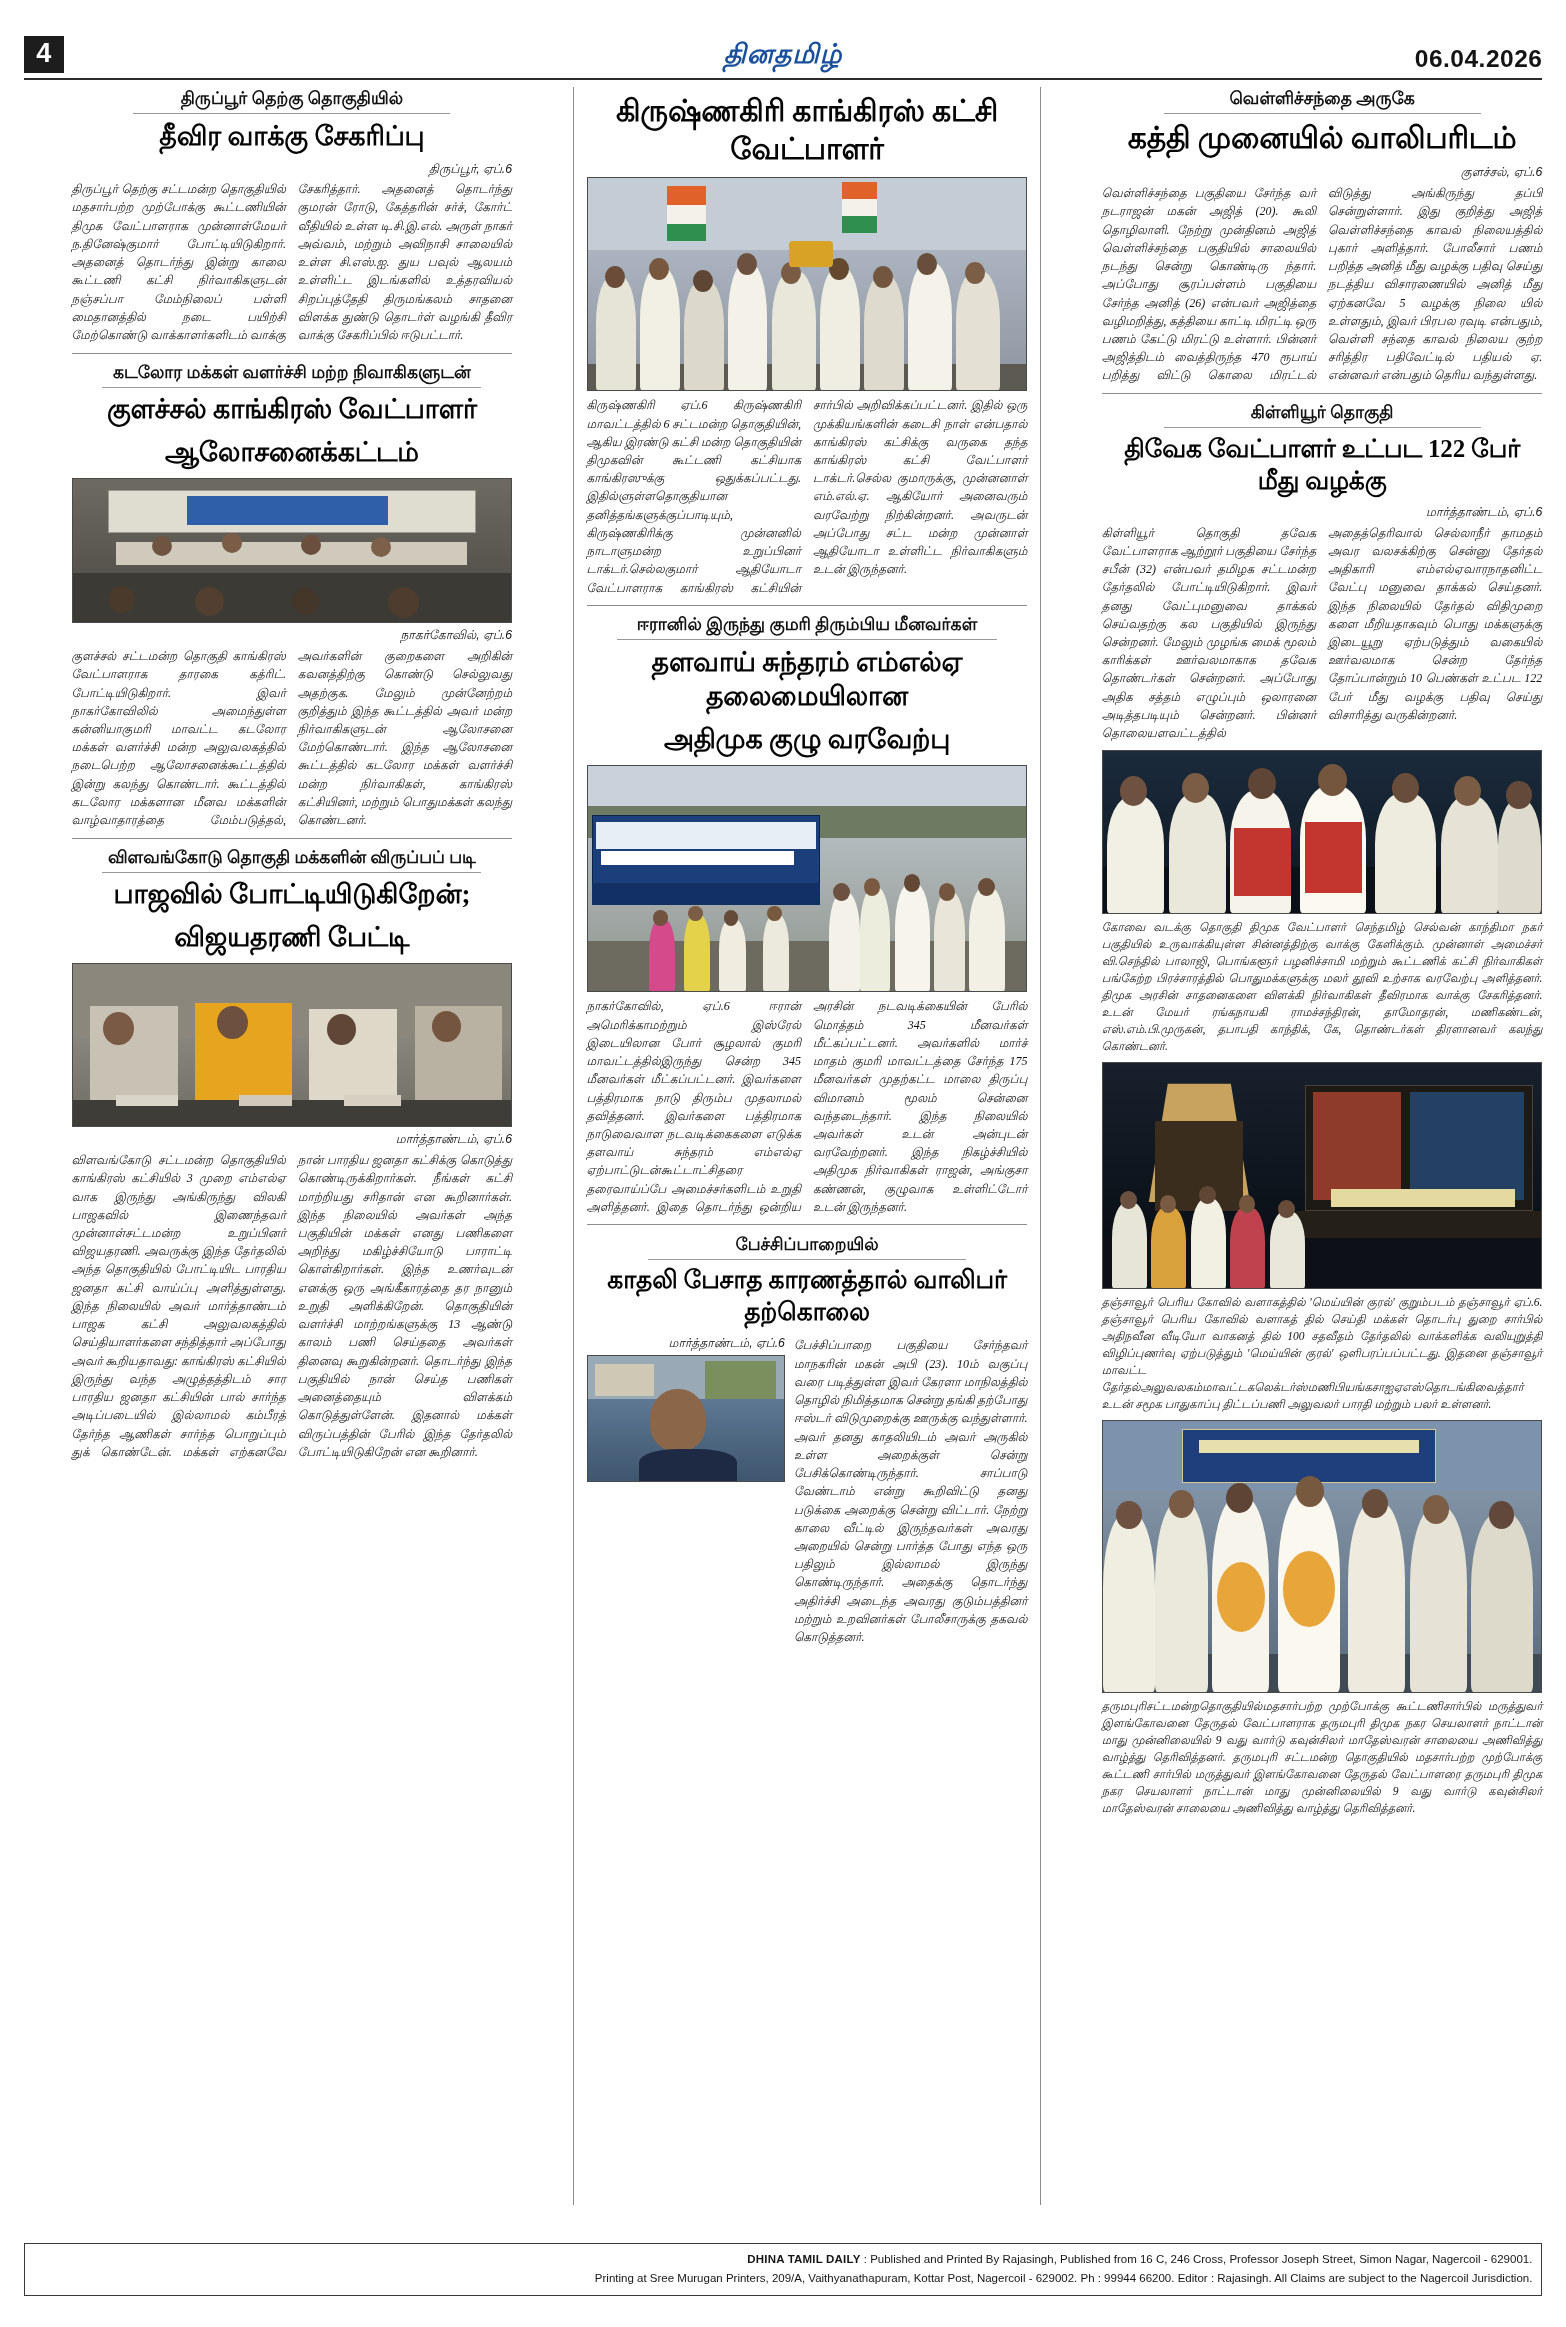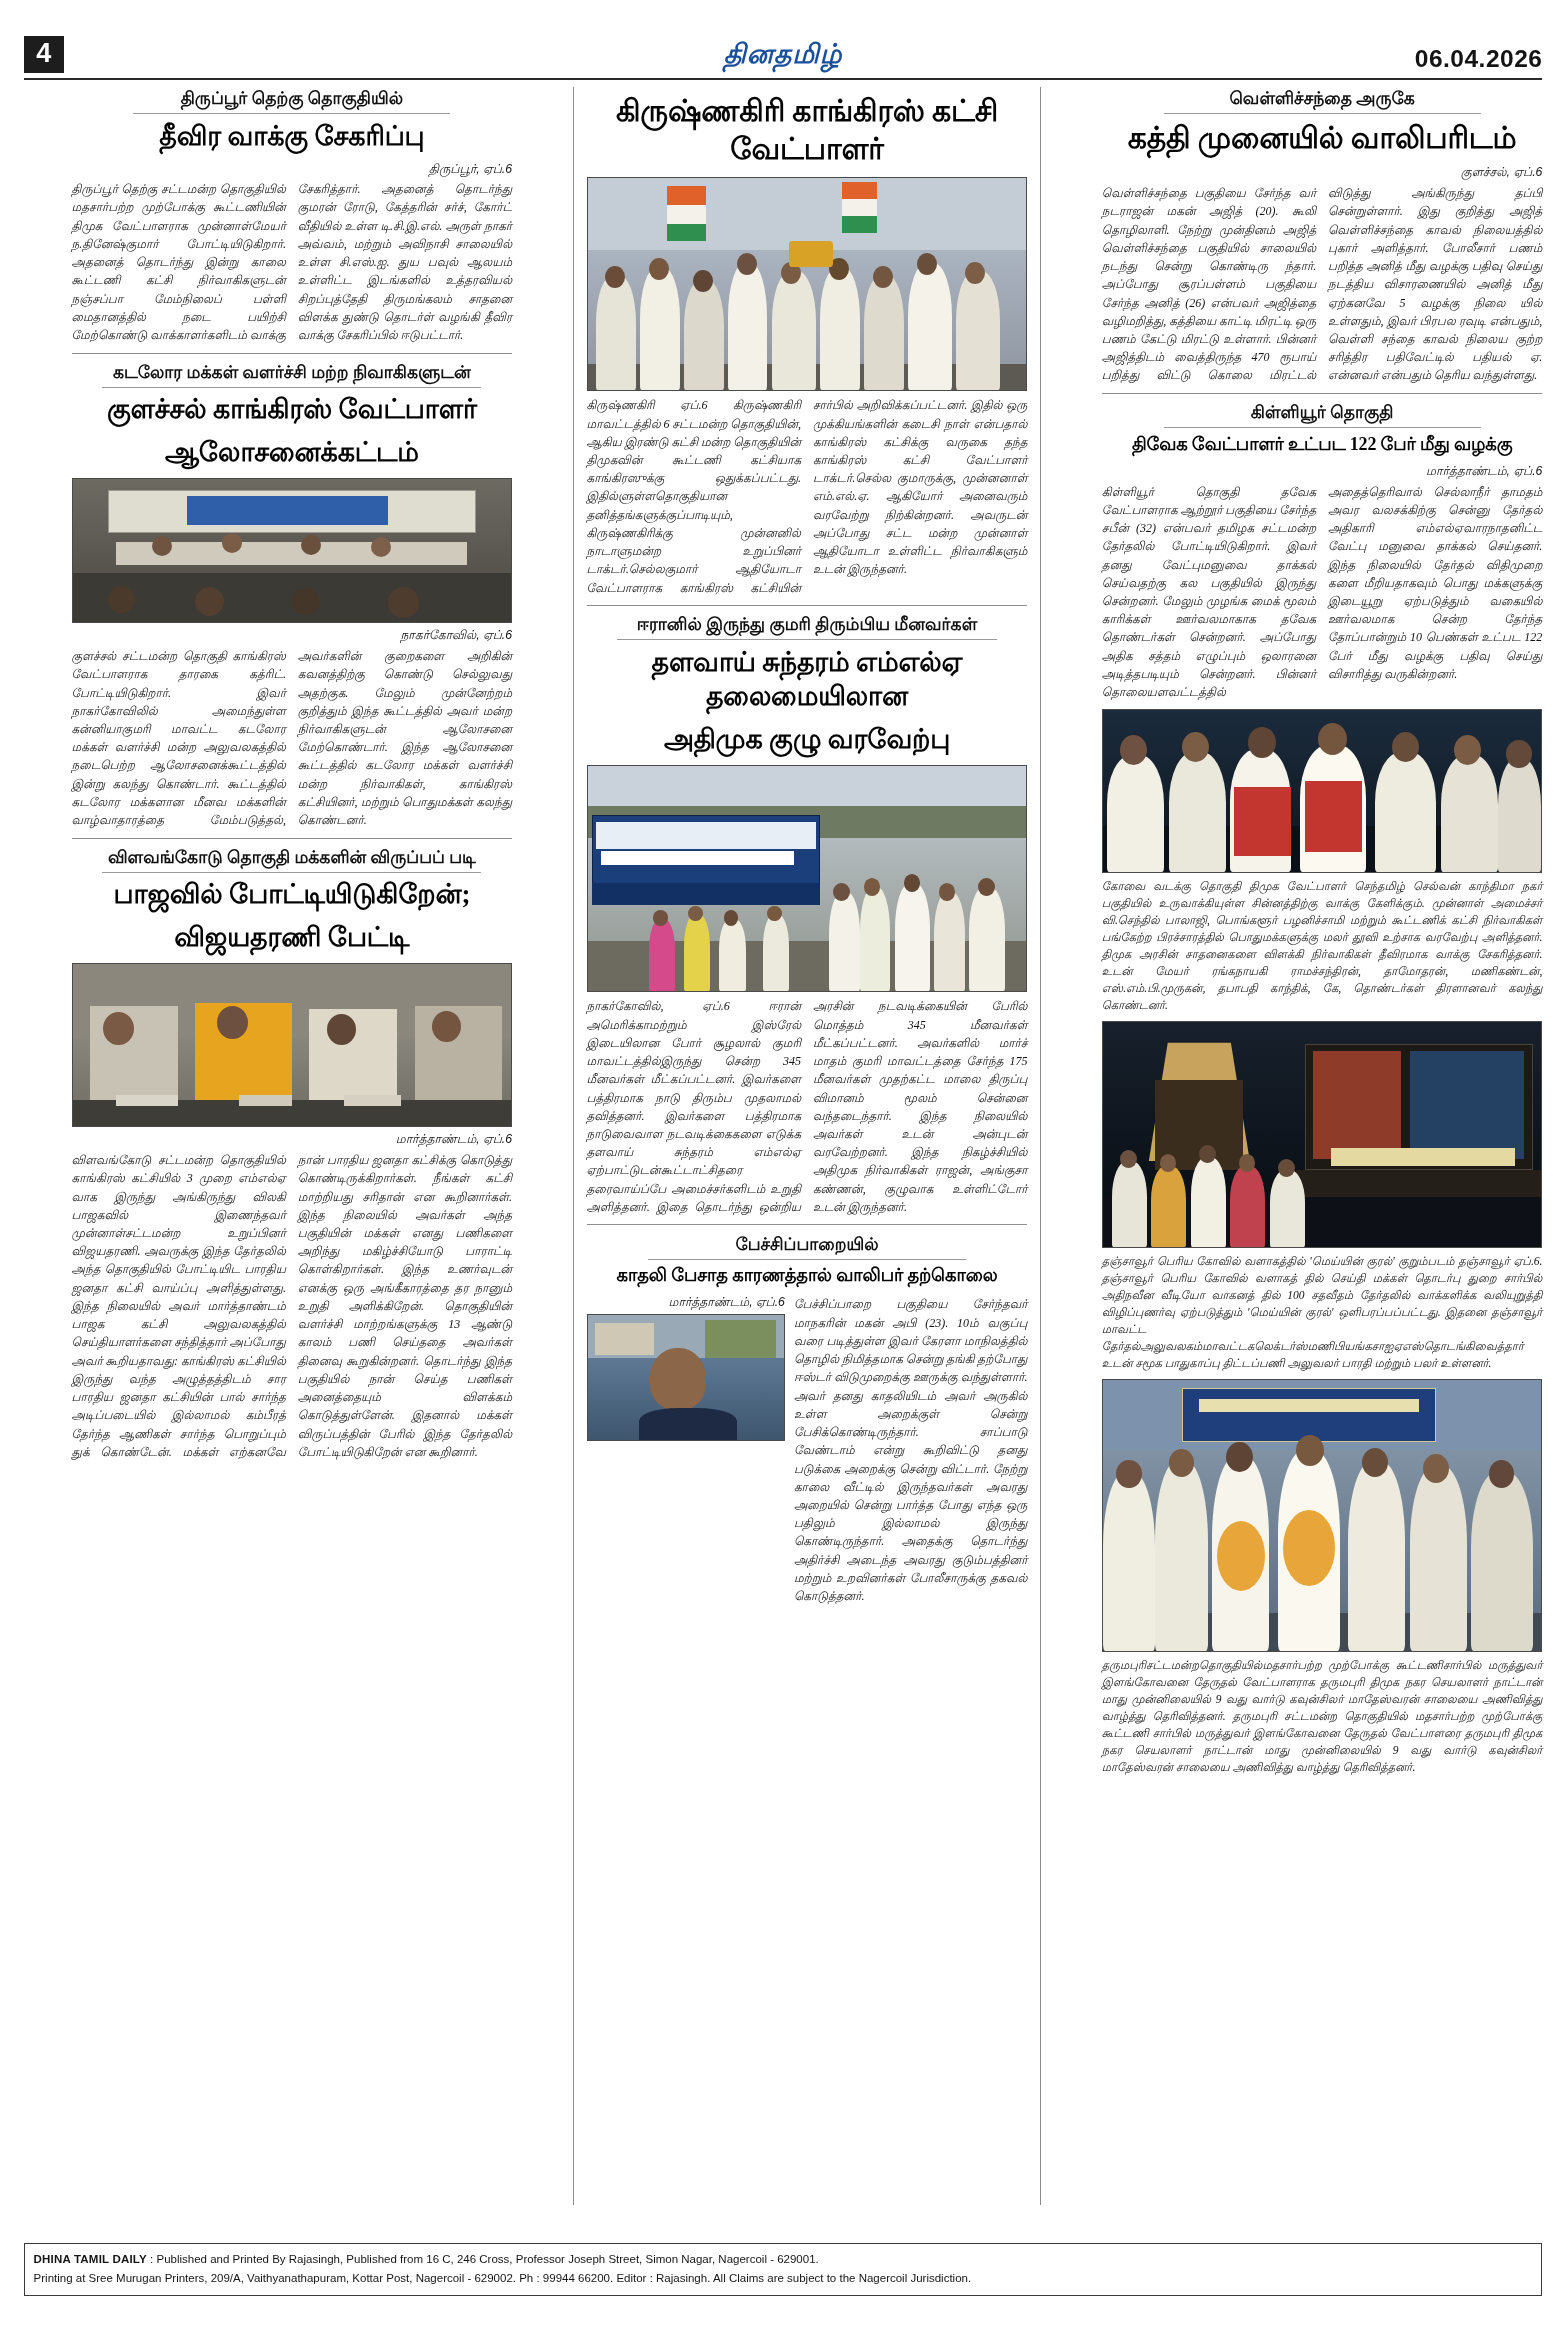--- a/index.html
+++ b/index.html
@@ -93,21 +93,21 @@
     text-align: center;
     font-family: "Liberation Serif", serif;
     font-weight: bold;
     font-size: 27px;
     line-height: 1.28;
     color: #050505;
     margin: 4.5px 0 8.2px 0;
     letter-spacing: -0.2px;
   }
   .headline.big   { font-size: 30px; }
-  .headline.small { font-size: 18px; }
+  .headline.small { font-size: 25px; }
 
   .dateline {
     font-style: italic;
     font-size: 12.3px;
     text-align: right;
     color: #151515;
     margin-bottom: 2.7px;
   }
 
   .body {
@@ -149,21 +149,21 @@
   .sep {
     border-top: 0.9px solid #8d8d8d;
     margin: 8.2px 0 7.3px 0;
   }
 
   
   .footer {
     margin: 0 23.6px;
     border: 1.8px solid #3a3a3a;
     padding: 5.5px 9px 6.4px 9px;
-    text-align: left;
+    text-align: right;
     font-size: 11.5px;
     line-height: 1.7;
     color: #151515;
     font-family: "Liberation Sans", sans-serif;
     position: absolute;
     left: 0; right: 0;
     bottom: 31px;
   }
   .footer b { font-weight: bold; letter-spacing: 0.2px; }
   .fig { position:absolute; bottom:0; border-radius:42% 42% 4% 4%; }

